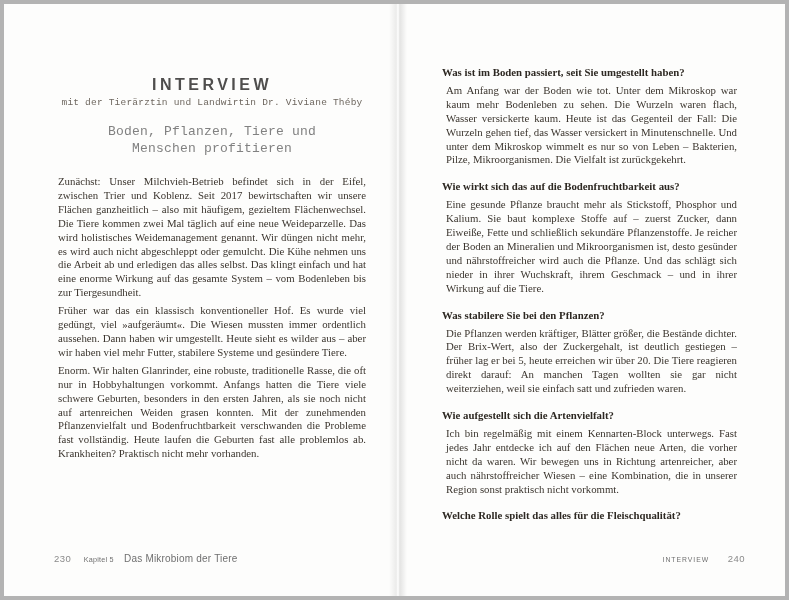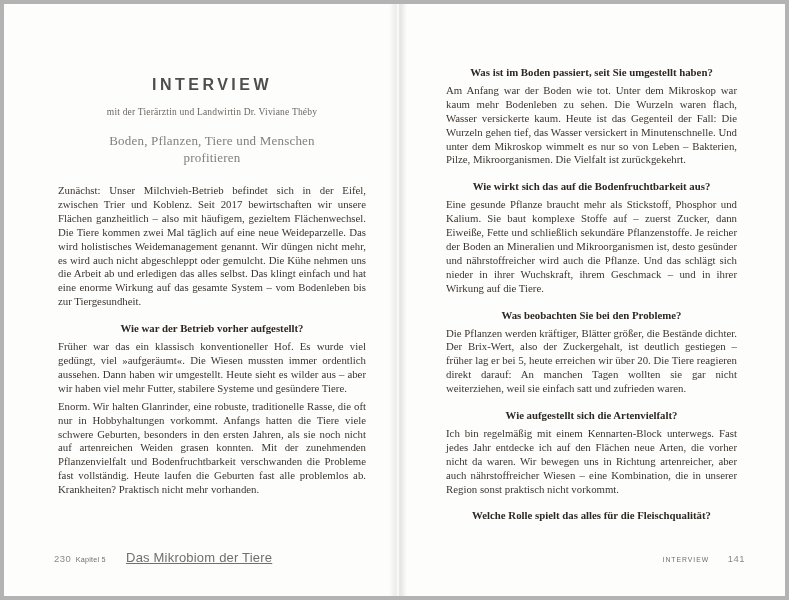--- a/index.html
+++ b/index.html
@@ -54,30 +54,30 @@
   }
   .title {
     margin: 0;
     font-family: "Liberation Sans", sans-serif;
     font-size: 16px;
     font-weight: 700;
     letter-spacing: 3.5px;
     color: #4f4e4d;
   }
   .byline {
-    margin: 13px 0 0 0;
-    font-family: Liberation Serif, serif;
+    margin: 3px 0 0 0;
+    font-family: Liberation Mono, monospace;
     font-size: 9.5px;
     color: #6e675f;
     letter-spacing: 0.2px;
   }
   .headline {
     margin: 15px auto 0 auto;
     width: 250px;
-    font-family: Liberation Serif, serif;
+    font-family: Liberation Mono, monospace;
     font-size: 13px;
     font-weight: 400;
     line-height: 17px;
     color: #818181;
     letter-spacing: 0.2px;
   }
   
   .qa-col {
     font-size: 10.8px;
     line-height: 13.9px;
@@ -90,21 +90,21 @@
   }
   .qa-col-right {
     width: 299px;
     margin-left: 46px;
     padding-top: 62px;
   }
   .q {
     margin: 13px 0 2px 0;
     font-weight: 700;
     color: #2d2822;
-    text-align: center;
+    text-align: left;
   }
   .qa-col .q:first-child { margin-top: 0; }
   .a {
     margin: 4px;
     text-align: justify;
     hyphens: auto;
     -webkit-hyphens: auto;
   }
   
   .footer {
@@ -117,30 +117,29 @@
   }
   .footer-left  { left: 50px; }
   .footer-right { right: 40px; text-align: right; }
   .pagenum {
     font-size: 9.5px;
     letter-spacing: 0.5px;
     color: #8a8a8a;
   }
   .chap-label {
     font-size: 7.2px;
-    margin-left: 0;
+    margin-left: 8px;
     color: #6f6f6f;
     letter-spacing: 0.2px;
   }
   .chap-title {
-    font-size: 13px;
-    margin-left: 16px;
+    font-size: 10px;
+    margin-left: 6px;
     color: #6f6f6f;
     letter-spacing: 0.2px;
-    text-decoration: underline;
   }
   .runhead {
     font-size: 6.8px;
     letter-spacing: 1px;
     color: #6f6f6f;
     text-transform: uppercase;
     margin-right: 14px;
   }
 </style>
 </head>
@@ -151,46 +150,45 @@
   <div class="page page-left">
 
     <div class="page-header">
       <h1 class="title">INTERVIEW</h1>
       <p class="byline">mit der Tierärztin und Landwirtin Dr. Viviane Théby</p>
       <h2 class="headline">Boden, Pflanzen, Tiere und Menschen profitieren</h2>
     </div>
 
     <div class="qa-col qa-col-left">
       <p class="a">Zunächst: Unser Milchvieh-Betrieb befindet sich in der Eifel, zwischen Trier und Koblenz. Seit 2017 bewirtschaften wir unsere Flächen ganzheitlich – also mit häufigem, gezieltem Flächenwechsel. Die Tiere kommen zwei Mal täglich auf eine neue Weideparzelle. Das wird holistisches Weidemanagement genannt. Wir düngen nicht mehr, es wird auch nicht abgeschleppt oder gemulcht. Die Kühe nehmen uns die Arbeit ab und erledigen das alles selbst. Das klingt einfach und hat eine enorme Wirkung auf das gesamte System – vom Bodenleben bis zur Tiergesundheit.</p>
-      <p class="q">Wie war der Betrieb vorher aufgestellt?</p>
       <p class="a">Früher war das ein klassisch konventioneller Hof. Es wurde viel gedüngt, viel »aufgeräumt«. Die Wiesen mussten immer ordentlich aussehen. Dann haben wir umgestellt. Heute sieht es wilder aus – aber wir haben viel mehr Futter, stabilere Systeme und gesündere Tiere.</p>
       <p class="a">Enorm. Wir halten Glanrinder, eine robuste, traditionelle Rasse, die oft nur in Hobbyhaltungen vorkommt. Anfangs hatten die Tiere viele schwere Geburten, besonders in den ersten Jahren, als sie noch nicht auf artenreichen Weiden grasen konnten. Mit der zunehmenden Pflanzenvielfalt und Bodenfruchtbarkeit verschwanden die Probleme fast vollständig. Heute laufen die Geburten fast alle problemlos ab. Krankheiten? Praktisch nicht mehr vorhanden.</p>
     </div>
 
     <div class="footer footer-left">
       <span class="pagenum">230</span>
       <span class="chap-label">Kapitel 5</span>
       <span class="chap-title">Das Mikrobiom der Tiere</span>
     </div>
   </div>
 
   <div class="page page-right">
 
     <div class="qa-col qa-col-right">
       <p class="q">Was ist im Boden passiert, seit Sie umgestellt haben?</p>
       <p class="a">Am Anfang war der Boden wie tot. Unter dem Mikroskop war kaum mehr Bodenleben zu sehen. Die Wurzeln waren flach, Wasser versickerte kaum. Heute ist das Gegenteil der Fall: Die Wurzeln gehen tief, das Wasser versickert in Minutenschnelle. Und unter dem Mikroskop wimmelt es nur so von Leben – Bakterien, Pilze, Mikroorganismen. Die Vielfalt ist zurückgekehrt.</p>
       <p class="q">Wie wirkt sich das auf die Bodenfruchtbarkeit aus?</p>
       <p class="a">Eine gesunde Pflanze braucht mehr als Stickstoff, Phosphor und Kalium. Sie baut komplexe Stoffe auf – zuerst Zucker, dann Eiweiße, Fette und schließlich sekundäre Pflanzenstoffe. Je reicher der Boden an Mineralien und Mikroorganismen ist, desto gesünder und nährstoffreicher wird auch die Pflanze. Und das schlägt sich nieder in ihrer Wuchskraft, ihrem Geschmack – und in ihrer Wirkung auf die Tiere.</p>
-      <p class="q">Was beobachten Sie bei den Probleme?</p>
+      <p class="q">Was stabilere Sie bei den Pflanzen?</p>
       <p class="a">Die Pflanzen werden kräftiger, Blätter größer, die Bestände dichter. Der Brix-Wert, also der Zuckergehalt, ist deutlich gestiegen – früher lag er bei 5, heute erreichen wir über 20. Die Tiere reagieren direkt darauf: An manchen Tagen wollten sie gar nicht weiterziehen, weil sie einfach satt und zufrieden waren.</p>
       <p class="q">Wie aufgestellt sich die Artenvielfalt?</p>
       <p class="a">Ich bin regelmäßig mit einem Kennarten-Block unterwegs. Fast jedes Jahr entdecke ich auf den Flächen neue Arten, die vorher nicht da waren. Wir bewegen uns in Richtung artenreicher, aber auch nährstoffreicher Wiesen – eine Kombination, die in unserer Region sonst praktisch nicht vorkommt.</p>
       <p class="q">Welche Rolle spielt das alles für die Fleischqualität?</p>
     </div>
 
     <div class="footer footer-right">
       <span class="runhead">INTERVIEW</span>
-      <span class="pagenum">141</span>
+      <span class="pagenum">240</span>
     </div>
   </div>
 
   <div class="spine"></div>
 </div>
 
 </body></html>

